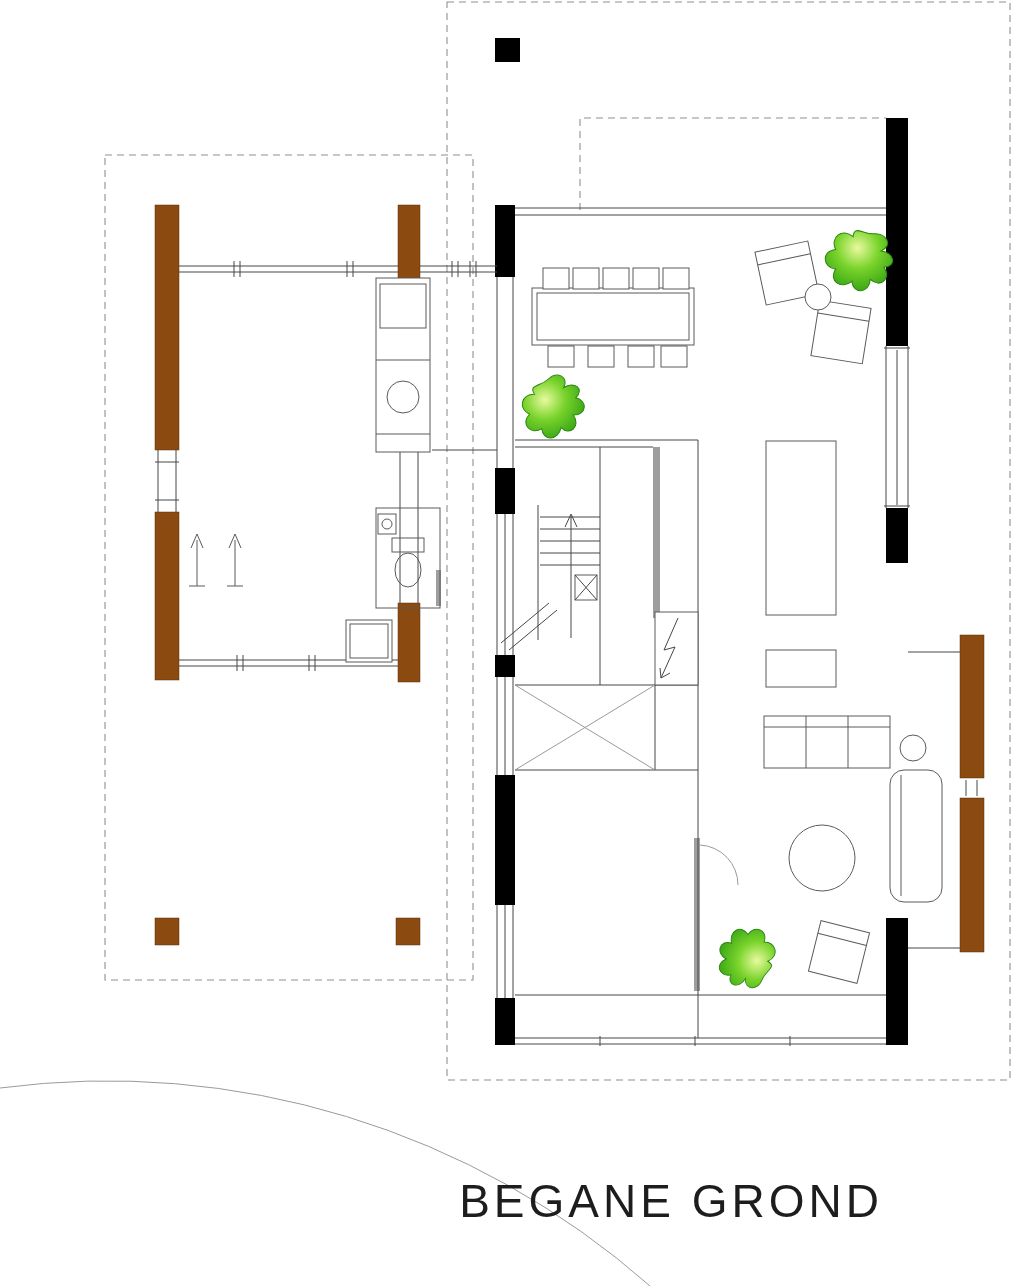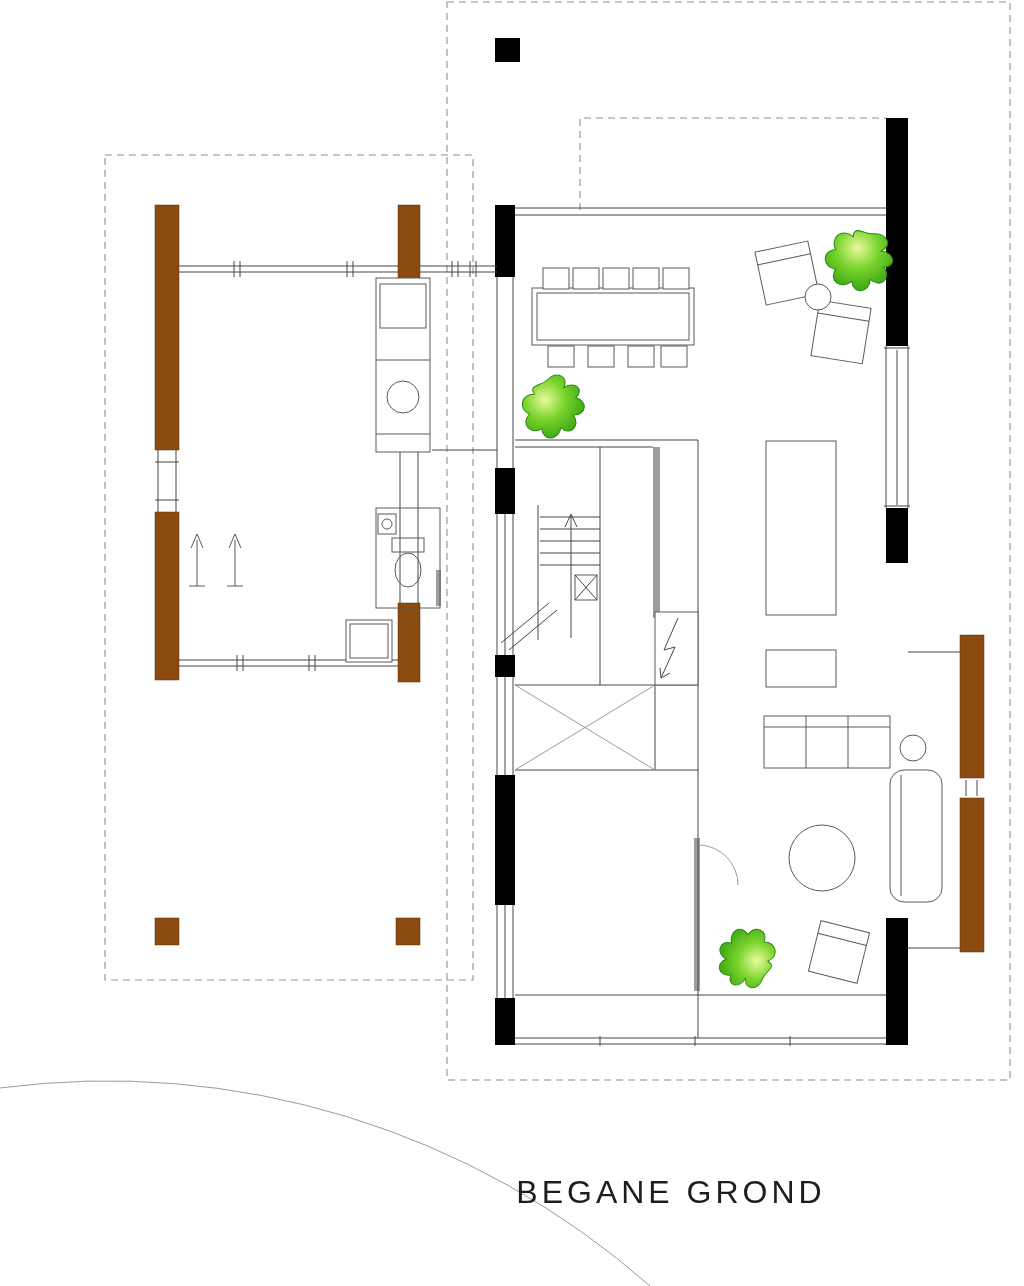--- a/index.html
+++ b/index.html
@@ -12,21 +12,21 @@
   .blk  {fill:var(--wall-black,#000);stroke:none;}
   .wood {fill:var(--wood-brown,#8a4a10);stroke:#5e3008;stroke-width:.5;}
   .gray {fill:var(--gray-door,#9e9e9e);stroke:none;}
   .furn {fill:#fff;stroke:#5a5a5a;stroke-width:1;}
   .furnl{fill:none;stroke:#5a5a5a;stroke-width:1;}
   .plant{fill:url(#plantGrad);stroke:var(--plant-stroke,#2b870f);stroke-width:1;}
   .pg0{stop-color:var(--plant-light,#e9fa9e);}
   .pg1{stop-color:var(--plant-mid,#79d32b);}
   .pg2{stop-color:var(--plant-green,#2f9e12);}
   .title{position:absolute;left:671px;top:1174px;transform:translateX(-50%);
-         font-size:32px;font-weight:500;letter-spacing:4px;color:var(--title-color,#1d1d1d);
+         font-size:46px;font-weight:500;letter-spacing:4px;color:var(--title-color,#1d1d1d);
          white-space:nowrap;}
 </style>
 </head>
 <body>
 
 <div class="stage">
 <svg width="1024" height="1286" viewBox="0 0 1024 1286">
   <defs>
     <radialGradient id="plantGrad" cx="40%" cy="35%" r="75%">
       <stop offset="0%" class="pg0"></stop>

